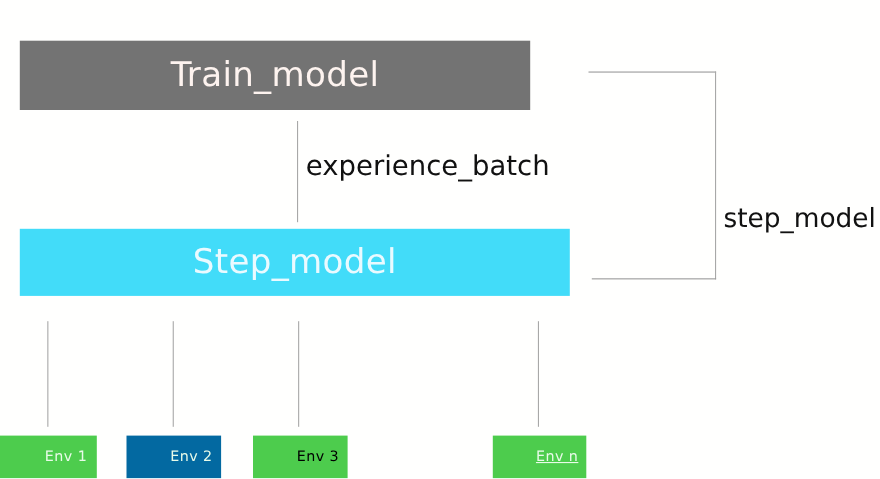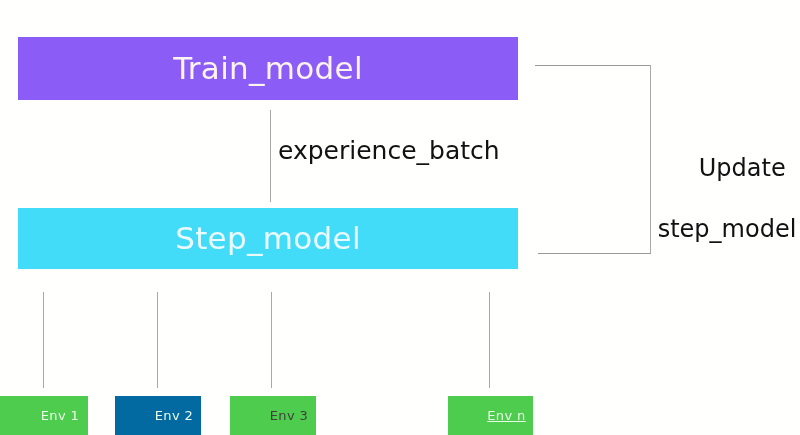--- a/index.html
+++ b/index.html
@@ -126,51 +126,50 @@
   }
   .label-update .l2 {
     display: block;
   }
 </style>
 </head>
 <body>
 
 <div id="canvas" style="background: rgb(255, 255, 254);">
 
-  <div class="node node-train" style="background: #8b5cf6; color: rgb(253, 243, 239); left: 18px; top: 37px; width: 500px; height: 63px;">
+  <div class="node node-train" style="background: #737373; color: rgb(253, 243, 239); left: 18px; top: 37px; width: 464px; height: 63px;">
     <span>Train_model</span>
   </div>
 
   <div class="node node-step" style="background: rgb(66, 220, 249); color: rgb(234, 250, 255); left: 18px; top: 208px; width: 500px; height: 61px;">
     <span>Step_model</span>
   </div>
 
   <div class="line-v conn-middle"></div>
   <div class="edge-label label-experience">experience_batch</div>
 
   <div class="line-h loop-top"></div>
   <div class="line-v loop-right"></div>
   <div class="line-h loop-bottom"></div>
 
   <div class="edge-label label-update">
-    <span>Update</span>
     <span class="l2">step_model</span>
   </div>
 
   <div class="line-v env-conn" id="env-conn-0" style="left: 43px;"></div>
   <div class="line-v env-conn" id="env-conn-1" style="left: 157px;"></div>
   <div class="line-v env-conn" id="env-conn-2" style="left: 271px;"></div>
   <div class="line-v env-conn" id="env-conn-3" style="left: 489px;"></div>
 
   <div class="node node-env" id="env-node-0" style="left: 0px; width: 88px; background: rgb(77, 204, 77); color: rgb(233, 251, 233);">
     <span>Env 1</span>
   </div>
   <div class="node node-env" id="env-node-1" style="left: 115px; width: 86px; background: #0369a1; color: rgb(233, 251, 233);">
     <span>Env 2</span>
   </div>
-  <div class="node node-env" id="env-node-2" style="left: 230px; width: 86px; background: rgb(77, 204, 77); color: #404040;">
+  <div class="node node-env" id="env-node-2" style="left: 230px; width: 86px; background: rgb(77, 204, 77); color: #000000;">
     <span>Env 3</span>
   </div>
   <div class="node node-env" id="env-node-3" style="left: 448px; width: 85px; background: rgb(77, 204, 77); color: rgb(233, 251, 233); text-decoration: underline;">
     <span>Env n</span>
   </div>
 
 </div>
 
 </body></html>

